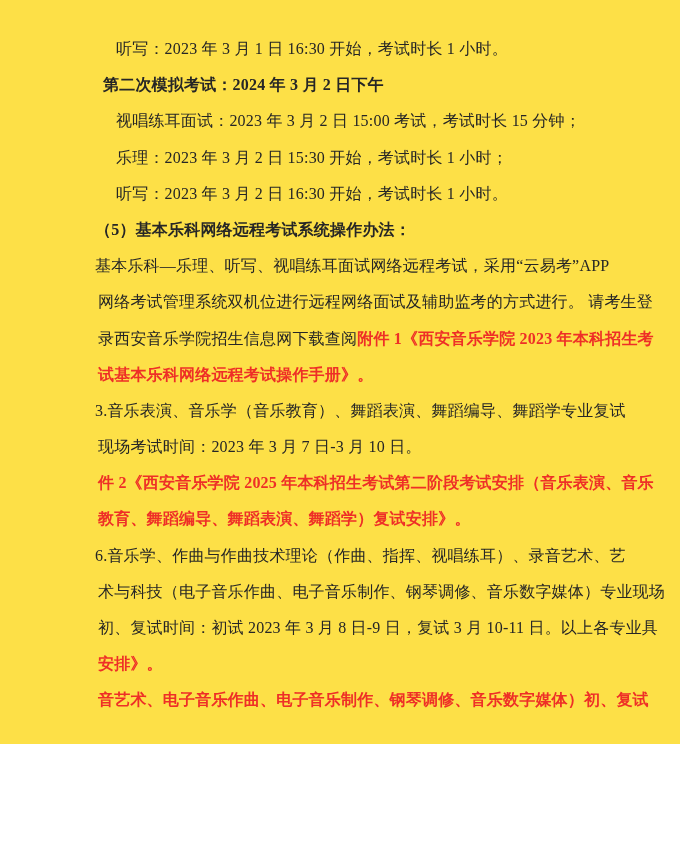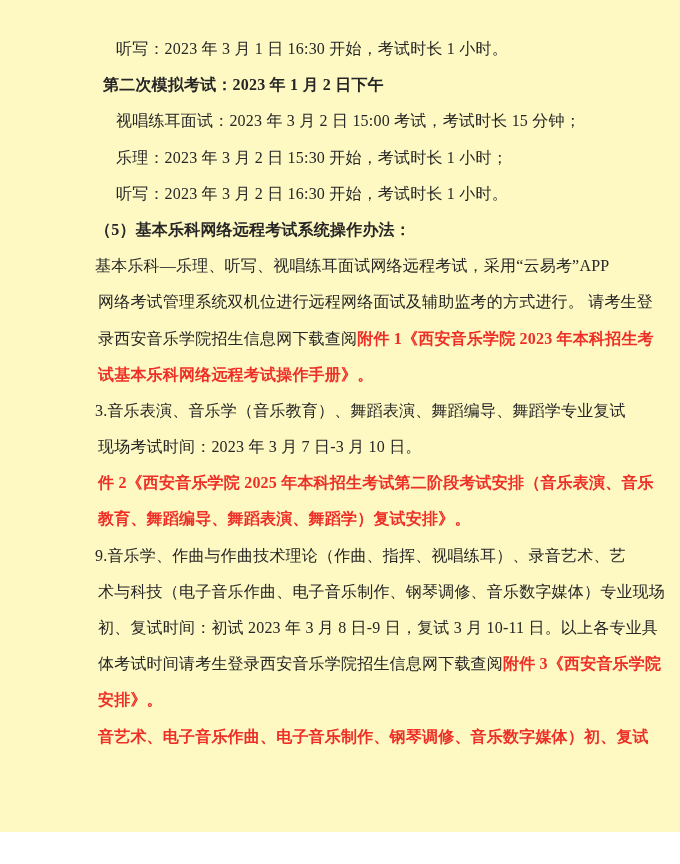--- a/index.html
+++ b/index.html
@@ -9,22 +9,22 @@
     height: 864px;
     overflow: hidden;
   }
   body {
     background: #ffffff;
     font-family: "Liberation Serif", "DejaVu Serif", serif;
   }
   .page {
     position: relative;
     width: 680px;
-    height: 832px;
-    background: #fef9c3;
+    height: 744px;
+    background: #fde047;
   }
   .doc {
     position: absolute;
     left: 58px;
     top: 31px;
     width: 566px;
   }
   .line {
     height: 36.2px;
     line-height: 36.2px;
@@ -40,33 +40,32 @@
   .bold { font-weight: bold; }
   .red  { color: var(--red, #ee2f27); }
   .black { color: var(--ink, #262626); }
 </style>
 </head>
 <body style="background: rgb(255, 255, 255);">
 
 <div class="page">
   <div class="doc">
       <div class="line sub"><span class="black">听写：2023 年 3 月 1 日 16:30 开始，考试时长 1 小时。</span></div>
-      <div class="line head"><span class="black bold">第二次模拟考试：2023 年 1 月 2 日下午</span></div>
+      <div class="line head"><span class="black bold">第二次模拟考试：2024 年 3 月 2 日下午</span></div>
       <div class="line sub"><span class="black">视唱练耳面试：2023 年 3 月 2 日 15:00 考试，考试时长 15 分钟；</span></div>
       <div class="line sub"><span class="black">乐理：2023 年 3 月 2 日 15:30 开始，考试时长 1 小时；</span></div>
       <div class="line sub"><span class="black">听写：2023 年 3 月 2 日 16:30 开始，考试时长 1 小时。</span></div>
       <div class="line para"><span class="black bold">（5）基本乐科网络远程考试系统操作办法：</span></div>
       <div class="line para"><span class="black">基本乐科—乐理、听写、视唱练耳面试网络远程考试，采用“云易考”APP</span></div>
       <div class="line cont"><span class="black">网络考试管理系统双机位进行远程网络面试及辅助监考的方式进行。 请考生登</span></div>
       <div class="line cont"><span class="black">录西安音乐学院招生信息网下载查阅</span><span class="red bold">附件 1《西安音乐学院 2023 年本科招生考</span></div>
       <div class="line cont"><span class="red bold">试基本乐科网络远程考试操作手册》。</span></div>
       <div class="line para"><span class="black">3.音乐表演、音乐学（音乐教育）、舞蹈表演、舞蹈编导、舞蹈学专业复试</span></div>
       <div class="line cont"><span class="black">现场考试时间：2023 年 3 月 7 日-3 月 10 日。</span></div>
       <div class="line cont"><span class="red bold">件 2《西安音乐学院 2025 年本科招生考试第二阶段考试安排（音乐表演、音乐</span></div>
       <div class="line cont"><span class="red bold">教育、舞蹈编导、舞蹈表演、舞蹈学）复试安排》。</span></div>
-      <div class="line para"><span class="black">9.音乐学、作曲与作曲技术理论（作曲、指挥、视唱练耳）、录音艺术、艺</span></div>
+      <div class="line para"><span class="black">6.音乐学、作曲与作曲技术理论（作曲、指挥、视唱练耳）、录音艺术、艺</span></div>
       <div class="line cont"><span class="black">术与科技（电子音乐作曲、电子音乐制作、钢琴调修、音乐数字媒体）专业现场</span></div>
       <div class="line cont"><span class="black">初、复试时间：初试 2023 年 3 月 8 日-9 日，复试 3 月 10-11 日。以上各专业具</span></div>
-      <div class="line cont"><span class="black">体考试时间请考生登录西安音乐学院招生信息网下载查阅</span><span class="red bold">附件 3《西安音乐学院</span></div>
       <div class="line cont"><span class="red bold">安排》。</span></div>
       <div class="line cont"><span class="red bold">音艺术、电子音乐作曲、电子音乐制作、钢琴调修、音乐数字媒体）初、复试</span></div>
     </div>
 </div>
 
 </body></html>

